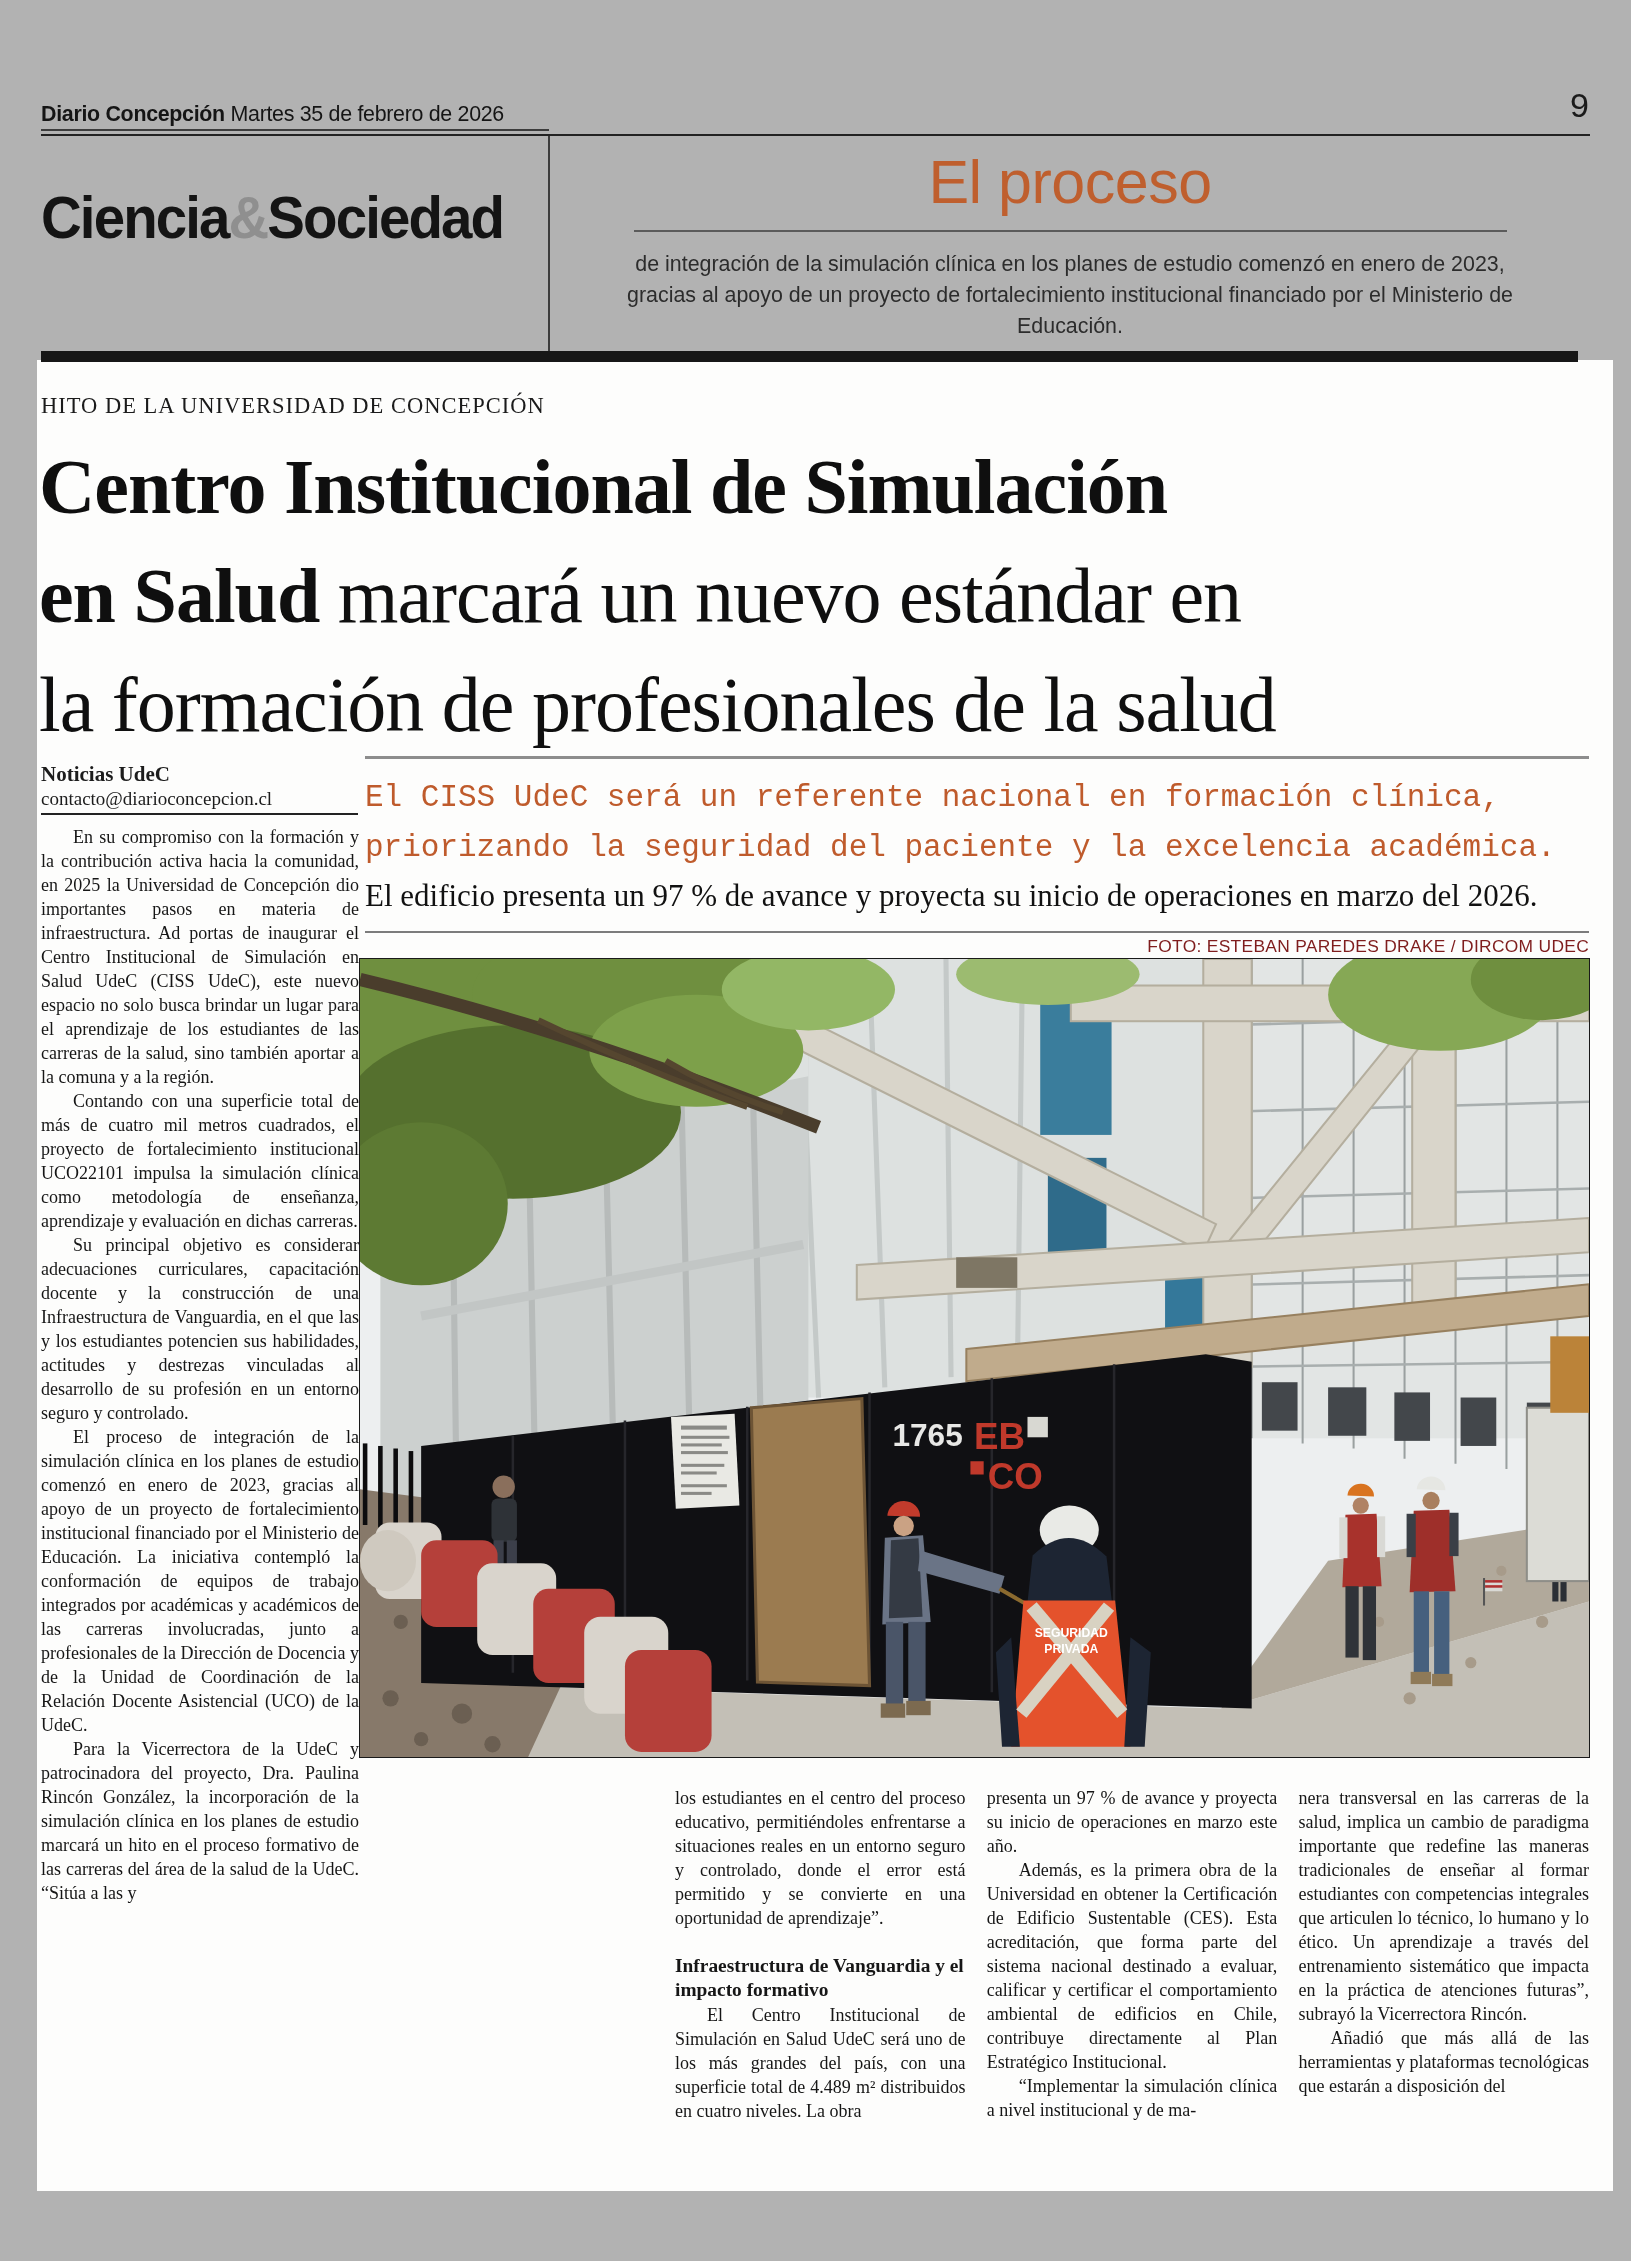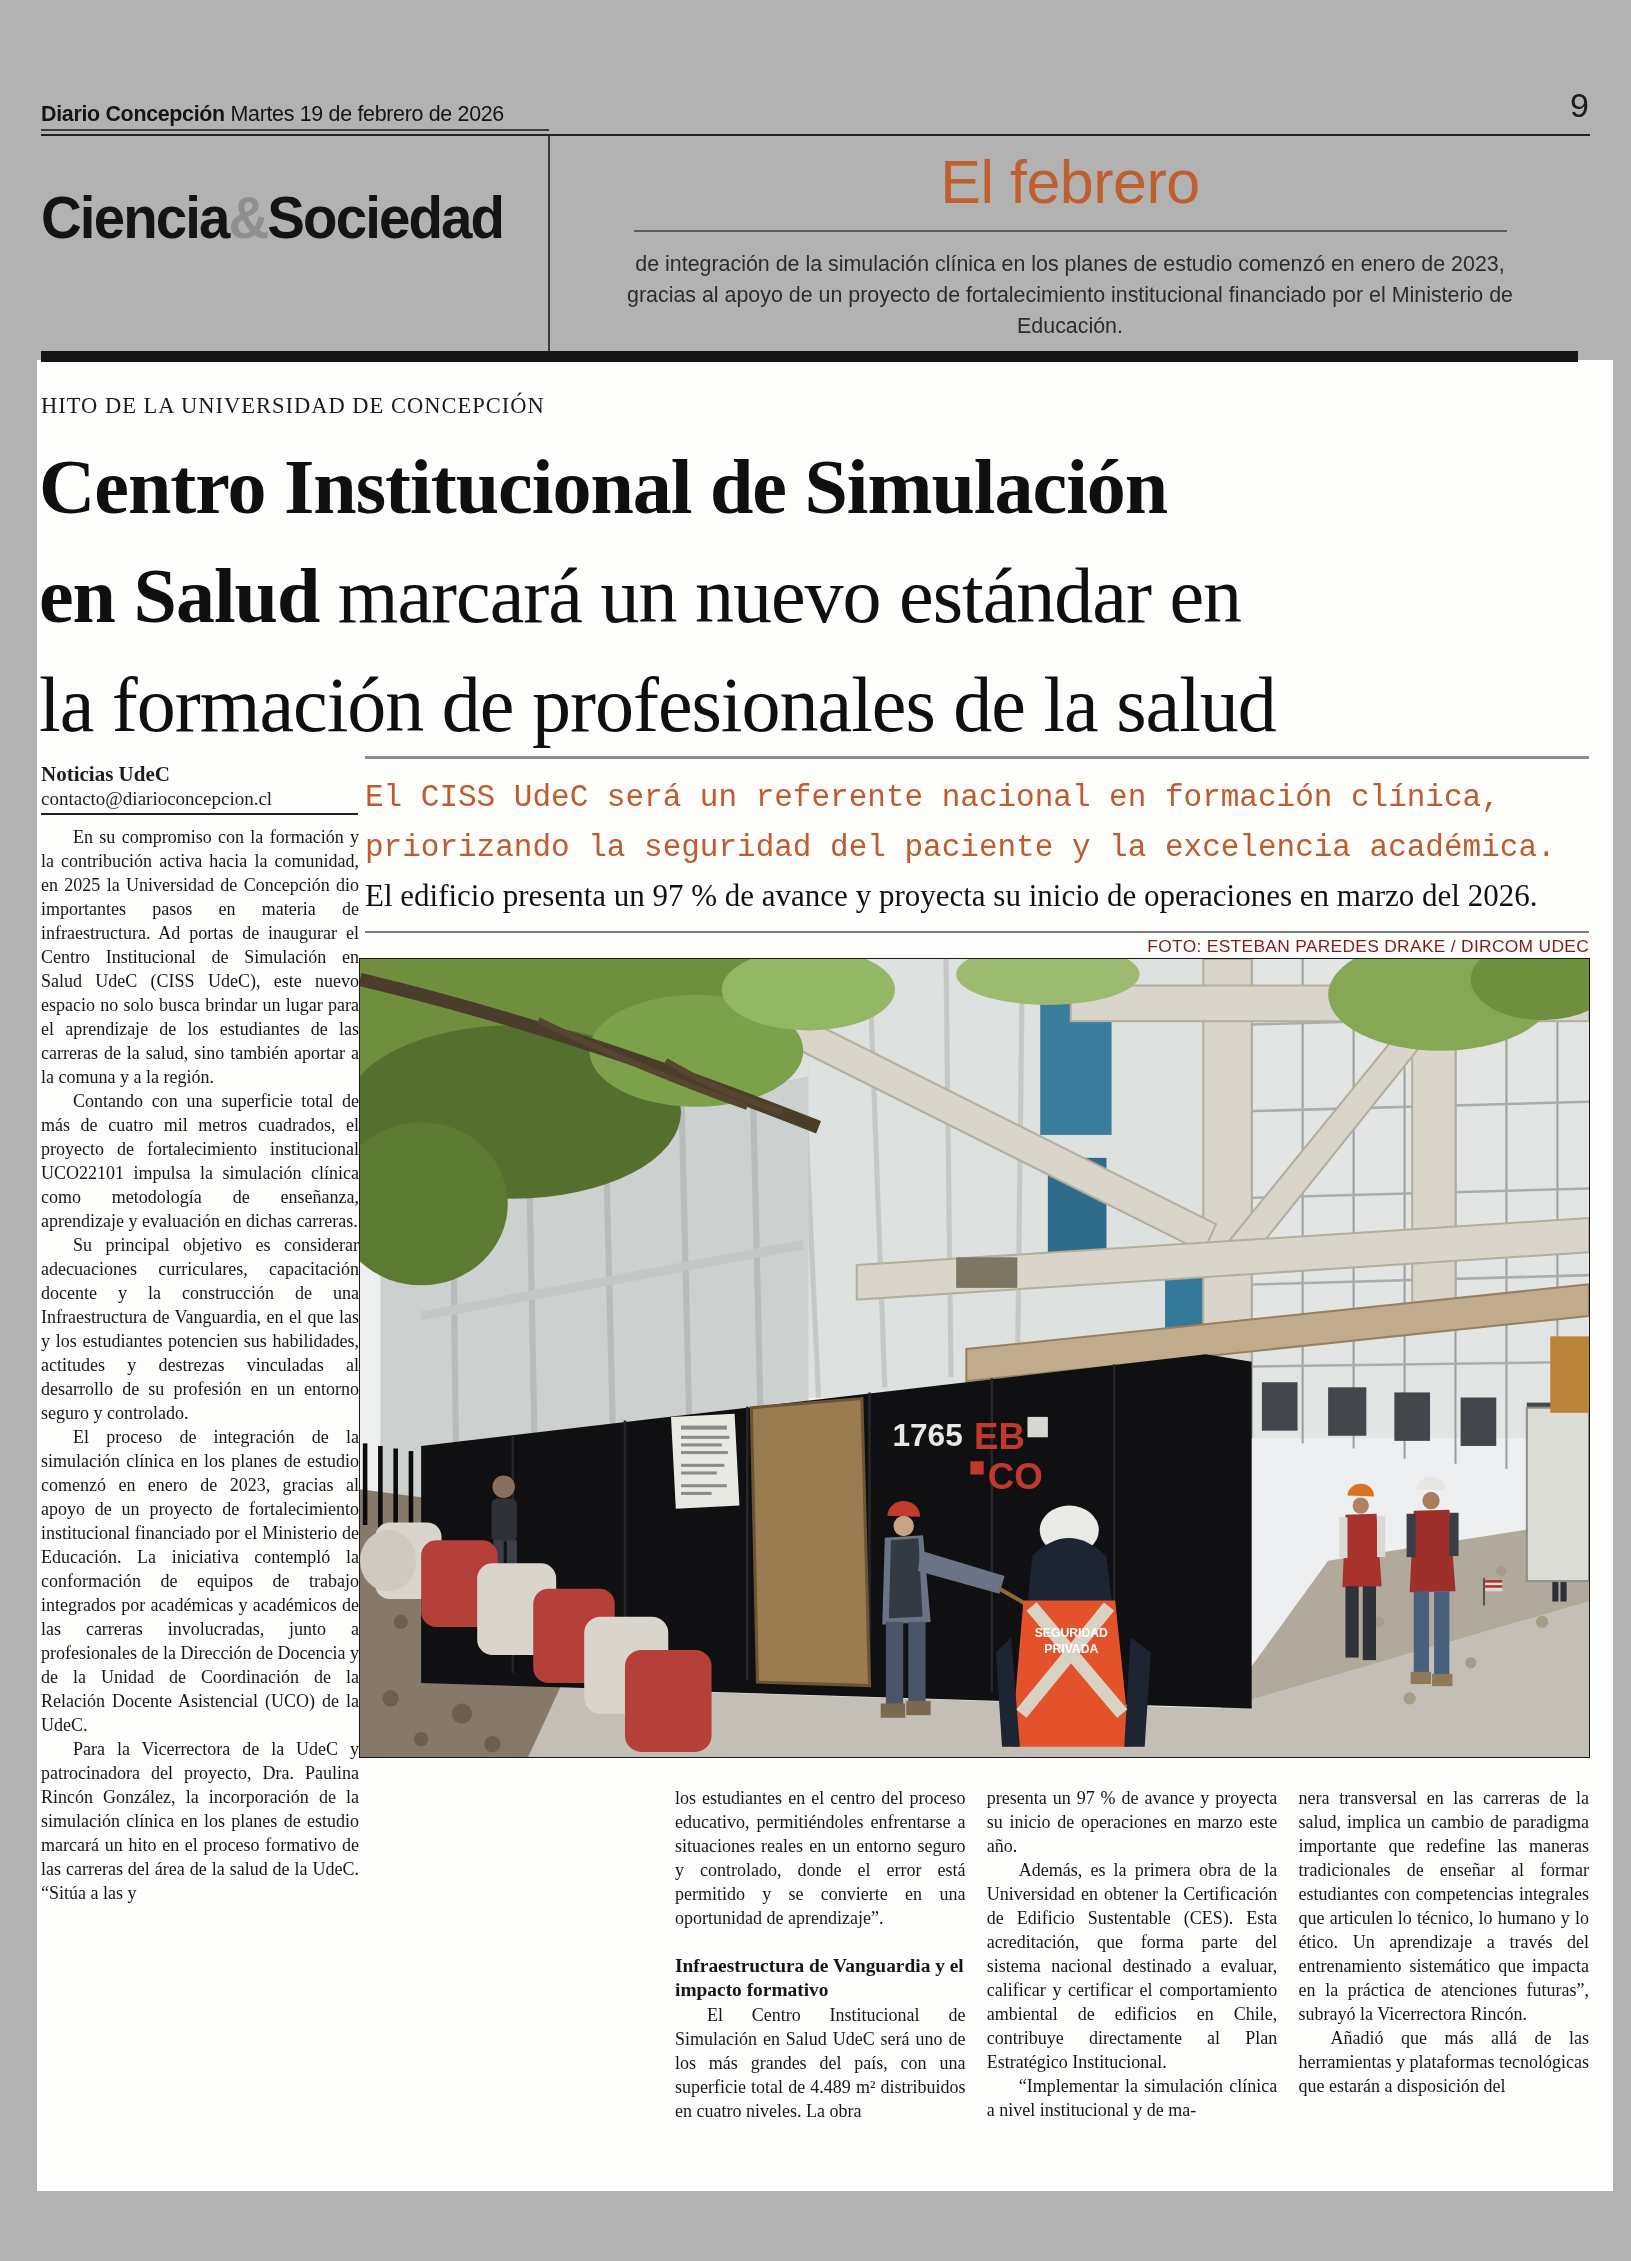--- a/index.html
+++ b/index.html
@@ -65,33 +65,33 @@
   #bottom-columns{left:675px;top:1786px;width:914px;display:flex;gap:21.4px;}
   #bottom-columns .bcol{flex:1;}
   .subhead{font-weight:bold;font-size:19.4px;line-height:24px;margin:23.5px 0 1px 0 !important;text-align:left;}
 </style>
 </head>
 <body>
 
 <div class="abs" id="white-panel"></div>
 
 <div class="abs" id="masthead">
-  <span class="mast-name">Diario Concepción</span><span> Martes 19 de febrero de 2026</span>
+  <span class="mast-name">Diario Concepción</span><span> Martes 35 de febrero de 2026</span>
 </div>
 <div class="abs" id="page-number">9</div>
 <div class="abs" id="rule-a"></div>
 <div class="abs" id="rule-b"></div>
 <div class="abs" id="v-divider"></div>
 
 <div class="abs" id="section-title">
   <span>Ciencia</span><span class="amp">&amp;</span><span>Sociedad</span>
 </div>
 
 <div class="abs" id="callout">
-  <div id="callout-title">El febrero</div>
+  <div id="callout-title">El proceso</div>
   <div id="callout-rule"></div>
   <div id="callout-body">de integración de la simulación clínica en los planes de estudio comenzó en enero de 2023, gracias al apoyo de un proyecto de fortalecimiento institucional financiado por el Ministerio de Educación.</div>
 </div>
 
 <div class="abs" id="black-bar"></div>
 
 <div class="abs" id="kicker">HITO DE LA UNIVERSIDAD DE CONCEPCIÓN</div>
 <div class="abs" id="headline">
   <div class="hl-line"><b>Centro Institucional de Simulación</b></div>
   <div class="hl-line"><b>en Salud</b><span> marcará un nuevo estándar en</span></div>

